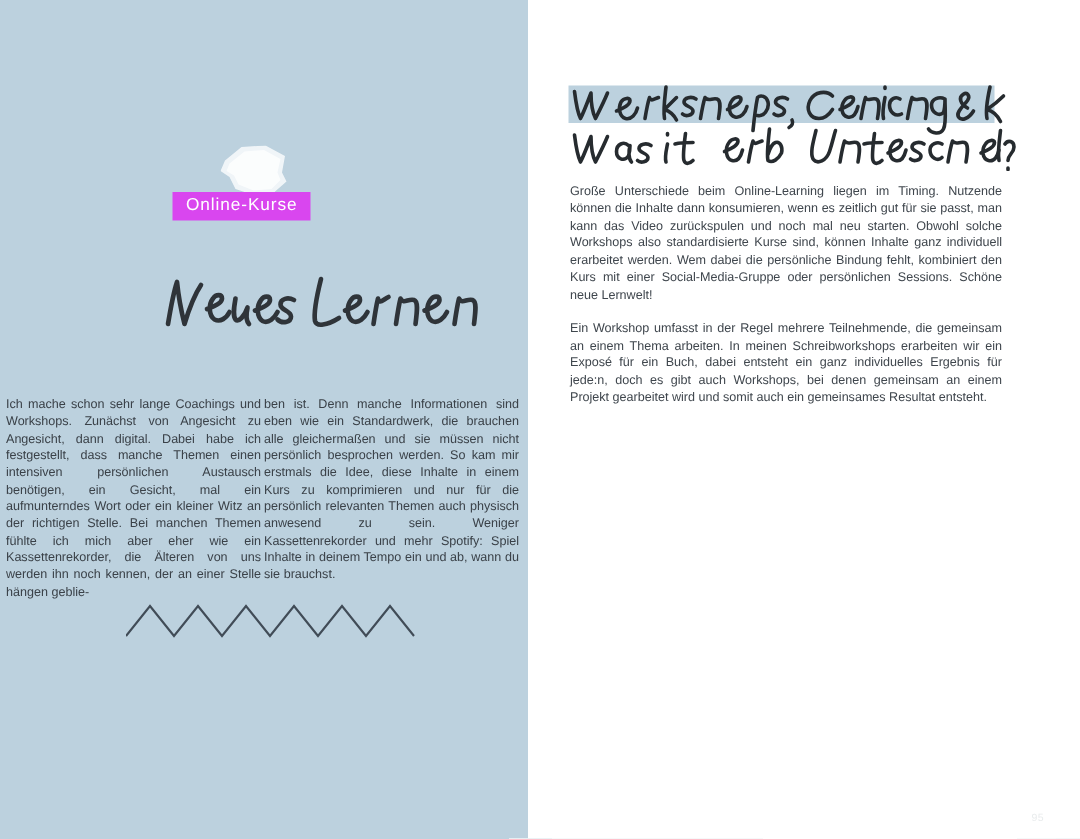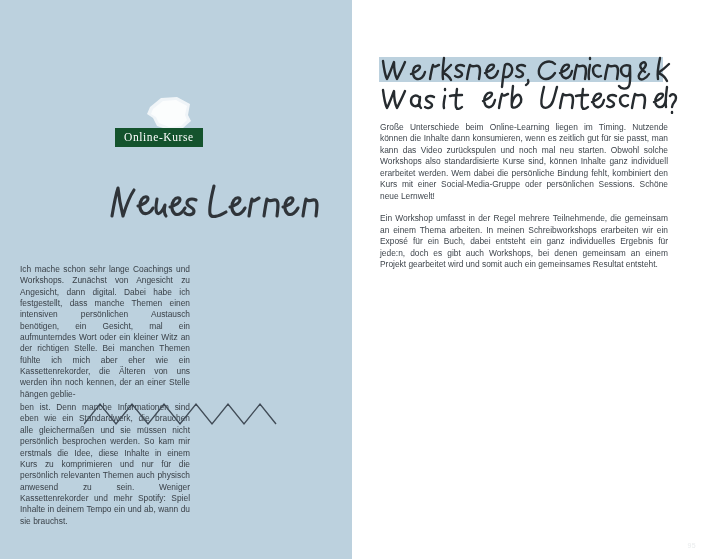--- a/index.html
+++ b/index.html
@@ -39,47 +39,46 @@
     top: 97px;
     width: 46px;
     height: 34px;
   }
 
   
   .kicker-badge {
     position: absolute;
     left: 115px;
     top: 128px;
-    background: #14532d;
+    background: #d946ef;
     color: #ffffff;
-    font-family: Liberation Serif, serif;
+    font-family: Liberation Sans, sans-serif;
     font-size: 11.5px;
     letter-spacing: 0.6px;
     padding: 3px 9px 4px 9px;
     white-space: nowrap;
   }
 
   
   .script-headline {
     position: absolute;
     left: 108px;
     top: 176px;
     width: 250px;
     height: 52px;
   }
 
   
   .left-columns {
     position: absolute;
-    left: 20px;
+    left: 4px;
     top: 264px;
     width: 356px;
     display: flex;
     gap: 2px;
-    flex-direction: column;
   }
   .left-columns .col {
     width: 170px;
   }
   .left-columns p {
     margin: 0;
     color: #3a4148;
     font-size: 8.4px;
     line-height: 11.35px;
     text-align: justify;

